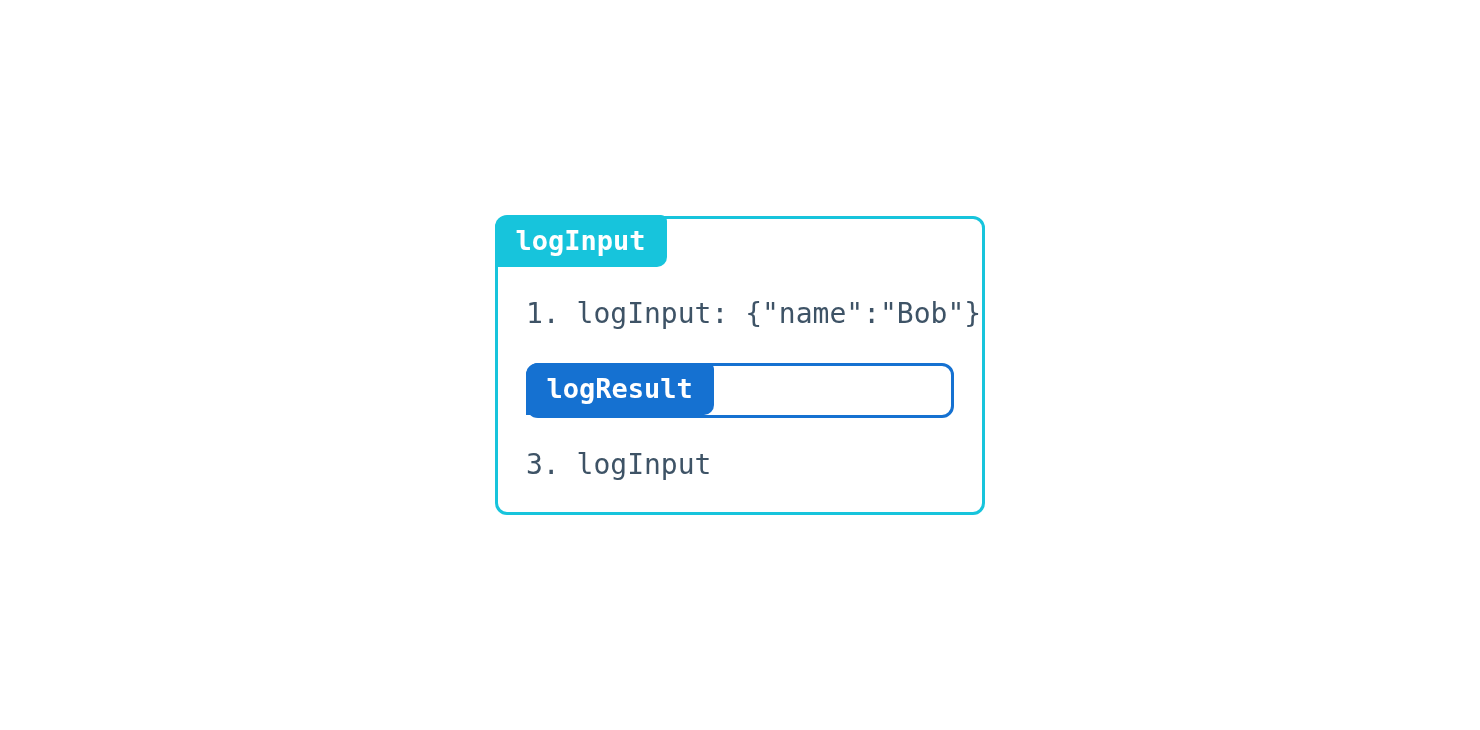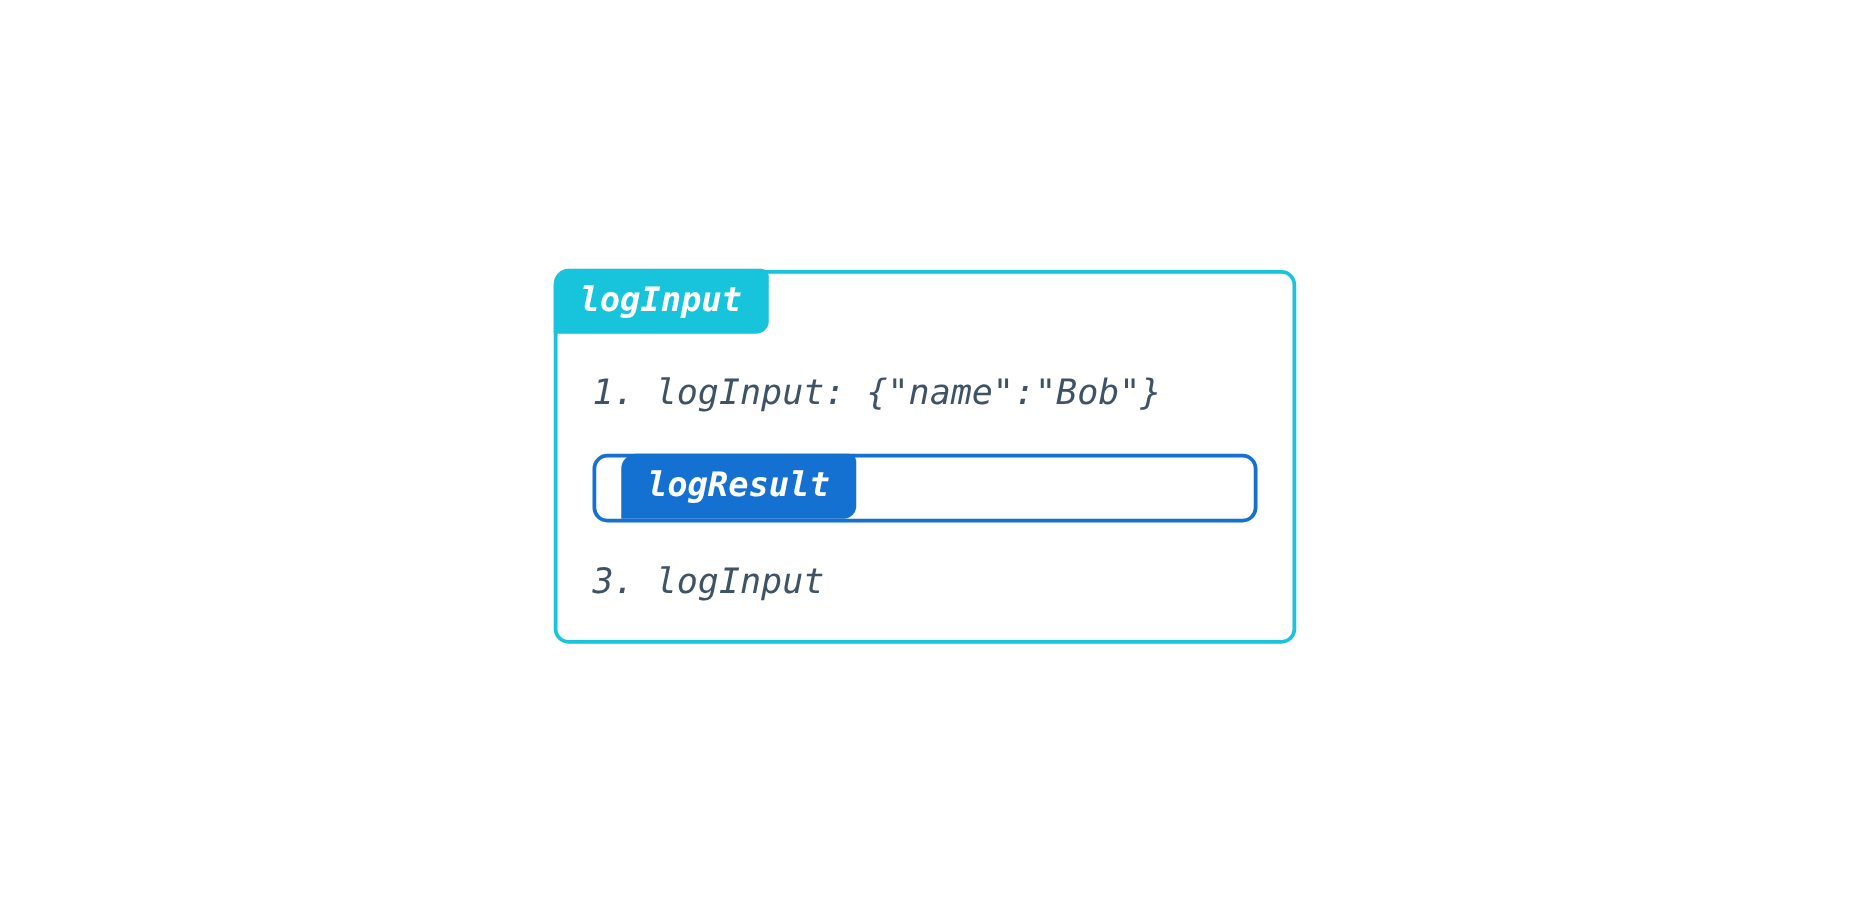--- a/index.html
+++ b/index.html
@@ -11,29 +11,28 @@
   body {
     width: 1480px;
     height: 730px;
     display: flex;
     align-items: center;
     justify-content: center;
     font-family: "DejaVu Sans Mono", monospace;
     overflow: hidden;
   }
   .diagram {
-    width: 594px;
-    font-style: italic;
+    width: 490px;
   }
   .box {
     border-radius: 12px;
     background: #ffffff;
   }
   .box-cyan  { border: 3.5px solid var(--cyan); }
-  .box-blue  { border: 3.5px solid var(--blue); padding-left: 23px; }
+  .box-blue  { border: 3.5px solid var(--blue); }
   .box-green { border: 3.5px solid var(--green); }
   .badge {
     display: table;
     margin: -3.5px 0 0 -3.5px;
     padding: 10px 21px;
     border-radius: 12px 6px 10px 0;
     color: #ffffff;
     font-family: "DejaVu Sans Mono", monospace;
     font-weight: 700;
     font-size: 27px;

